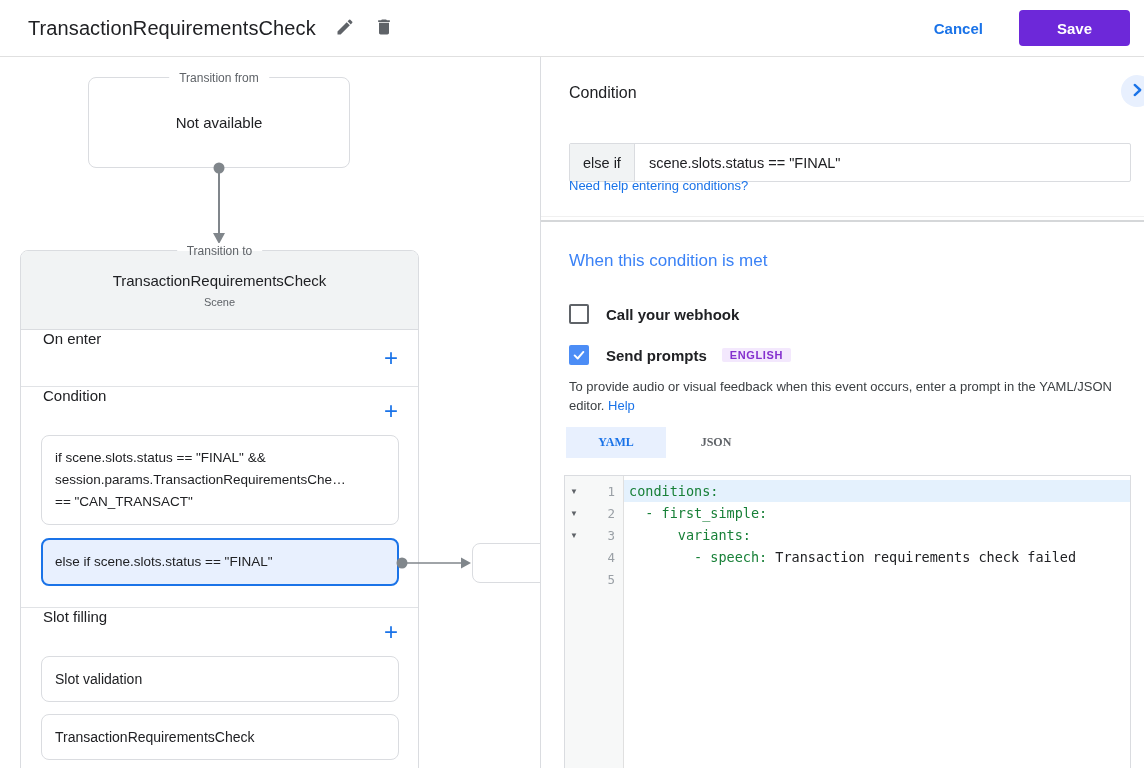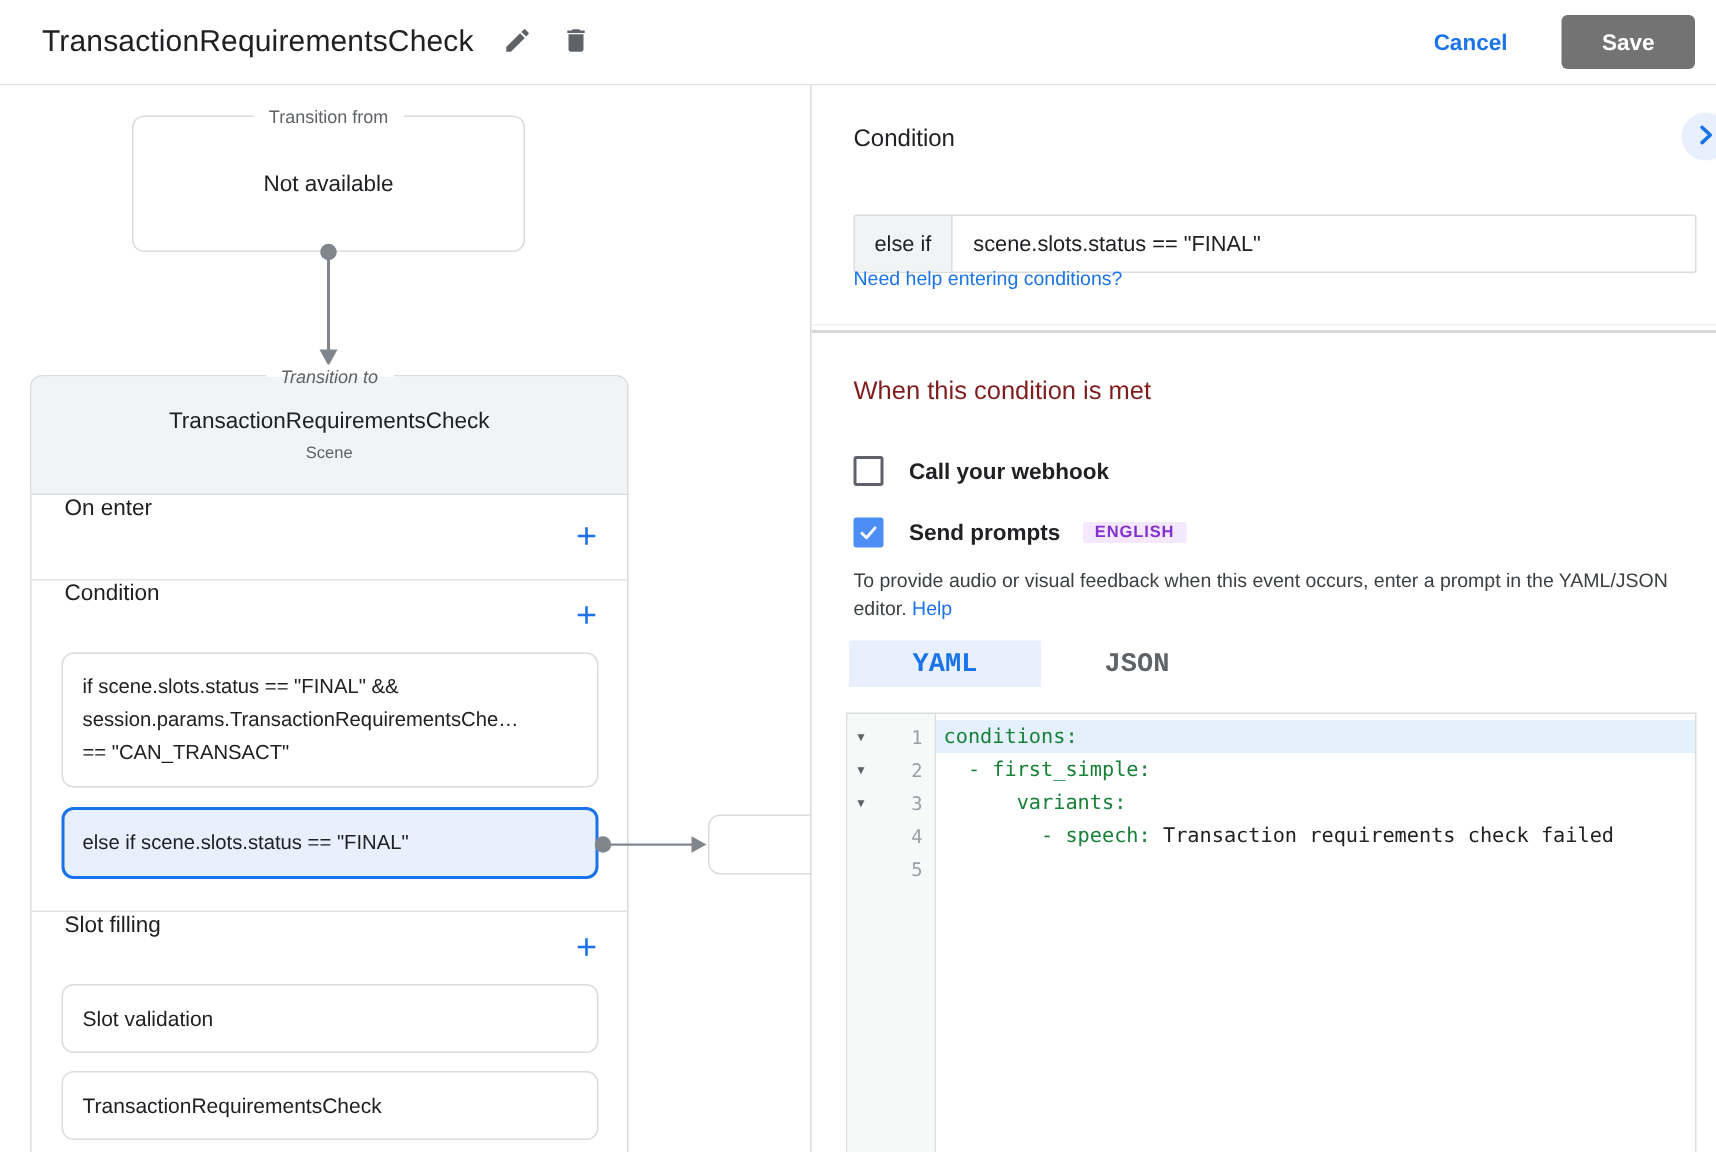--- a/index.html
+++ b/index.html
@@ -8,39 +8,39 @@
 
   
   .app-header { height:57px; border-bottom:1px solid #e0e0e0; display:flex;
     align-items:center; padding:0 14px 0 28px; background:#fff; }
   .app-title { font-size:20px; color:#202124; letter-spacing:.1px; }
   .icon-btn { background:none; border:none; cursor:pointer; margin-left:19px;
     display:flex; align-items:center; }
   .hdr-spacer { flex:1; }
   .cancel-btn { background:none; border:none; color:#1a73e8; font-size:15px;
     font-weight:700; font-family:inherit; cursor:pointer; margin-right:36px; }
-  .save-btn { background:#737373; border:none; color:#fff; font-size:15px;
-    font-weight:700; font-family:inherit; cursor:pointer; padding:0 27px;
+  .save-btn { background:#6d28d9; border:none; color:#fff; font-size:15px;
+    font-weight:700; font-family:inherit; cursor:pointer; padding:0 38px;
     height:36px; border-radius:4px; }
 
   .main { display:flex; height:711px; }
 
   
   .canvas { width:540px; position:relative; overflow:hidden; background:#fff; }
   .legend { position:absolute; top:-8px; left:50%; transform:translateX(-50%);
     font-size:12px; color:#5f6368; line-height:16px; padding:0 10px;
     white-space:nowrap; background:#fff; }
   .from-box { position:absolute; left:88px; top:20px; width:262px; height:91px;
     border:1px solid #dadce0; border-radius:8px; background:#fff;
     display:flex; align-items:center; justify-content:center; }
   .from-value { font-size:15px; color:#202124; }
 
   .scene-card { position:absolute; left:20px; top:193px; width:399px; height:900px;
     border:1px solid #dadce0; border-radius:8px; background:#fff; }
-  .scene-card .legend { background:linear-gradient(#ffffff 50%, #f1f3f4 50%);font-style:italic; }
+  .scene-card .legend { background:linear-gradient(#ffffff 50%, #f1f3f4 50%); }
   .scene-head { height:79px; background:#f1f3f4; border-bottom:1px solid #dadce0;
     border-radius:7px 7px 0 0; text-align:center; padding-top:21px; cursor:pointer; }
   .scene-name { font-size:15px; color:#202124; }
   .scene-type { font-size:11px; color:#5f6368; margin-top:7px; }
   .card-row { display:flex; justify-content:space-between;
     padding:0 16px 0 22px; }
   .row-onenter { height:57px; border-bottom:1px solid #e1e3e6; }
   .sec-head { height:48px; }
   .row-label { font-size:15px; color:#202124; }
   .plus-btn { background:none; border:none; color:#1a73e8; font-size:24px;
@@ -71,41 +71,41 @@
   .cond-prefix { background:#f1f3f4; border-right:1px solid #dadce0;
     display:flex; align-items:center; padding:0 13px; font-size:14.5px;
     color:#202124; }
   .cond-expr { flex:1; border:none; outline:none; font-family:inherit;
     font-size:14.5px; color:#202124; padding:0 14px; background:transparent; }
   .help-link { position:absolute; left:28px; top:121px; font-size:13px;
     color:#1a73e8; text-decoration:none; cursor:pointer; }
   .panel-divider { position:absolute; left:0; top:159px; width:100%; height:6px;
     border-top:1px solid #f0f0f0; border-bottom:2px solid #d5d7d9; }
   .panel-h2 { position:absolute; left:28px; top:194px; font-size:17px;
-    font-weight:400; color:#7f1d1d; }
+    font-weight:400; color:#3b82f6; }
   .check-row { position:absolute; left:28px; display:flex; align-items:center; }
   .row-webhook { top:247px; }
   .row-prompts { top:288px; }
   .checkbox { width:20px; height:20px; border-radius:2px; cursor:pointer;
     flex:none; }
   .checkbox.unchecked { border:2px solid #5f6368; background:#fff; }
   .checkbox.checked { border:none; background:#4c8df6; display:flex;
     align-items:center; justify-content:center; }
   .check-label { font-size:15px; font-weight:700; color:#202124; margin-left:17px; }
   .lang-badge { margin-left:15px; background:#f3e8fd; color:#8430ce;
     font-size:11px; font-weight:700; letter-spacing:.6px; padding:1px 8px;
     border-radius:2px; }
   .prompt-desc { position:absolute; left:28px; top:320px; width:566px;
     font-size:13px; line-height:19px; color:#3c4043; }
   .inline-link { color:#1a73e8; text-decoration:none; cursor:pointer; }
 
   .tabs { position:absolute; left:25px; top:370px; display:flex; }
-  .tab { width:128px; height:31px; display:flex; align-items:center;
-    justify-content:center; font-size:18px; font-weight:700; cursor:pointer;
-    border:none; background:transparent; font-family:Liberation Mono, monospace; }
+  .tab { width:100px; height:31px; display:flex; align-items:center;
+    justify-content:center; font-size:12px; font-weight:700; cursor:pointer;
+    border:none; background:transparent; font-family:Liberation Serif, serif; }
   .tab.active { background:#e8f0fe; color:#1a73e8; }
   .tab.inactive { color:#5f6368; }
 
   .editor { position:absolute; left:23px; top:418px; width:567px; height:300px;
     border:1px solid #dadce0; display:flex; background:#fff; }
   .gutter { width:59px; background:#f7f8f8; border-right:1px solid #e0e0e0;
     padding-top:4px; }
   .gutter-row { height:22px; display:flex; align-items:center; }
   .fold { width:17px; padding-left:5px; font-size:8px; color:#5f6368;
     cursor:pointer; }

